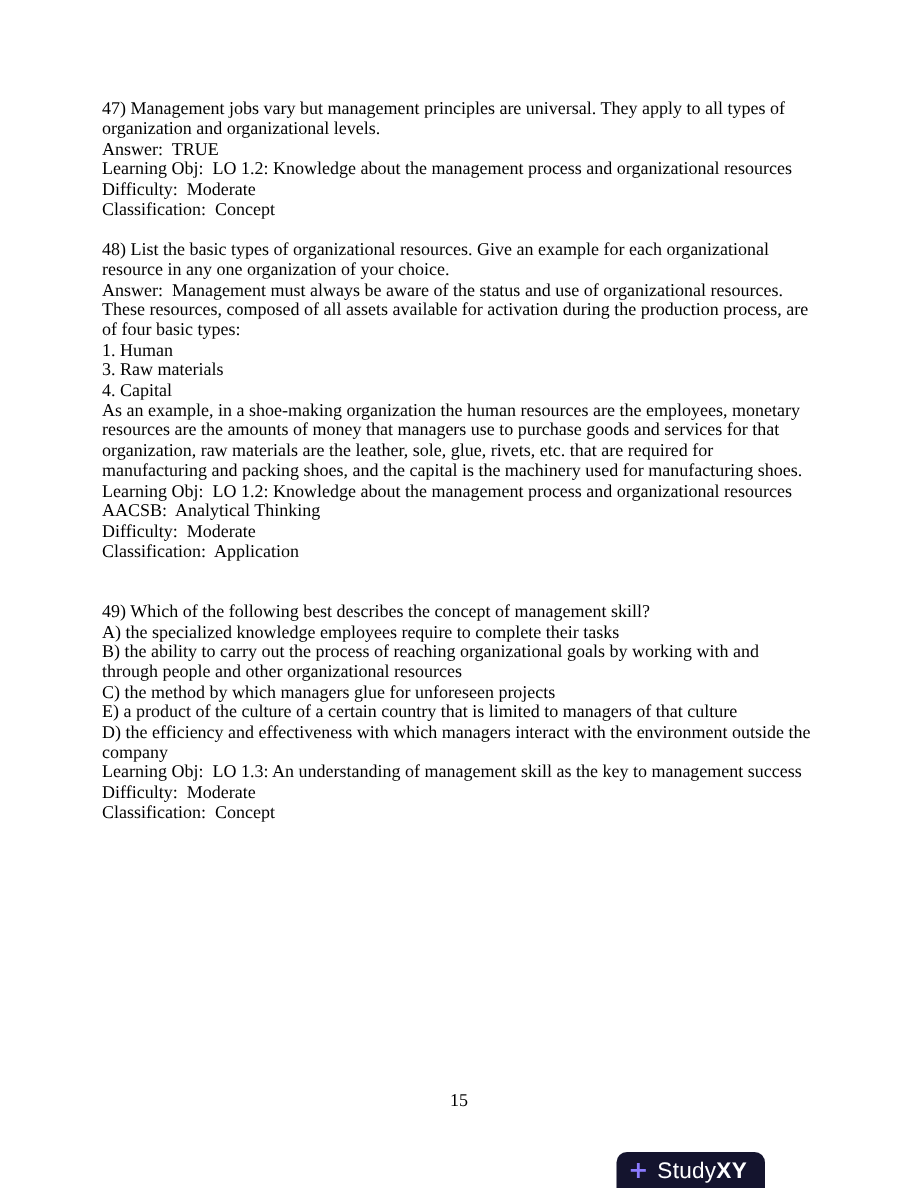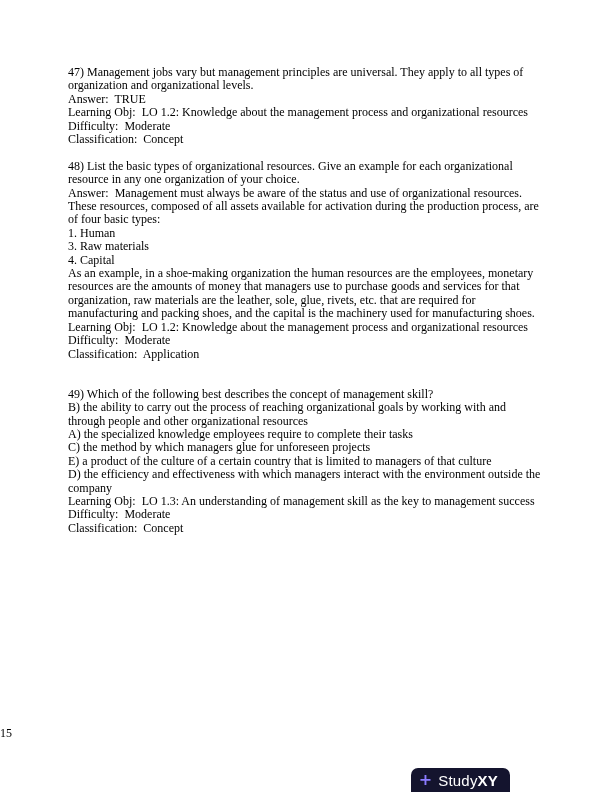--- a/index.html
+++ b/index.html
@@ -34,21 +34,21 @@
   }
   .line {
     white-space: pre-wrap;
     min-height: 13.4px;
   }
   .page-number {
     position: absolute;
     top: 726px;
     left: 0;
     width: 612px;
-    text-align: left;
+    text-align: center;
     font-size: 12px;
   }
   .brand-badge {
     position: absolute;
     right: 58px;
     bottom: 0px;
     height: 24px;
     padding: 0 12px 0 8px;
     background: #14142e;
     border-radius: 7px 7px 0 0;
@@ -88,28 +88,29 @@
         <div class="line">Classification:  Concept</div>
       </div>
       <div class="block">
         <div class="line">48) List the basic types of organizational resources. Give an example for each organizational resource in any one organization of your choice.</div>
         <div class="line">Answer:  Management must always be aware of the status and use of organizational resources. These resources, composed of all assets available for activation during the production process, are of four basic types:</div>
         <div class="line">1. Human</div>
         <div class="line">3. Raw materials</div>
         <div class="line">4. Capital</div>
         <div class="line">As an example, in a shoe-making organization the human resources are the employees, monetary resources are the amounts of money that managers use to purchase goods and services for that organization, raw materials are the leather, sole, glue, rivets, etc. that are required for manufacturing and packing shoes, and the capital is the machinery used for manufacturing shoes.</div>
         <div class="line">Learning Obj:  LO 1.2: Knowledge about the management process and organizational resources</div>
+        <div class="line">AACSB:  Analytical Thinking</div>
         <div class="line">Difficulty:  Moderate</div>
         <div class="line">Classification:  Application</div>
         <div class="line"></div>
       </div>
       <div class="block">
         <div class="line">49) Which of the following best describes the concept of management skill?</div>
+        <div class="line">A) the specialized knowledge employees require to complete their tasks</div>
         <div class="line">B) the ability to carry out the process of reaching organizational goals by working with and through people and other organizational resources</div>
-        <div class="line">A) the specialized knowledge employees require to complete their tasks</div>
         <div class="line">C) the method by which managers glue for unforeseen projects</div>
         <div class="line">E) a product of the culture of a certain country that is limited to managers of that culture</div>
         <div class="line">D) the efficiency and effectiveness with which managers interact with the environment outside the company</div>
         <div class="line">Learning Obj:  LO 1.3: An understanding of management skill as the key to management success</div>
         <div class="line">Difficulty:  Moderate</div>
         <div class="line">Classification:  Concept</div>
       </div>
     </div>
 
   <div class="page-number">15</div>

